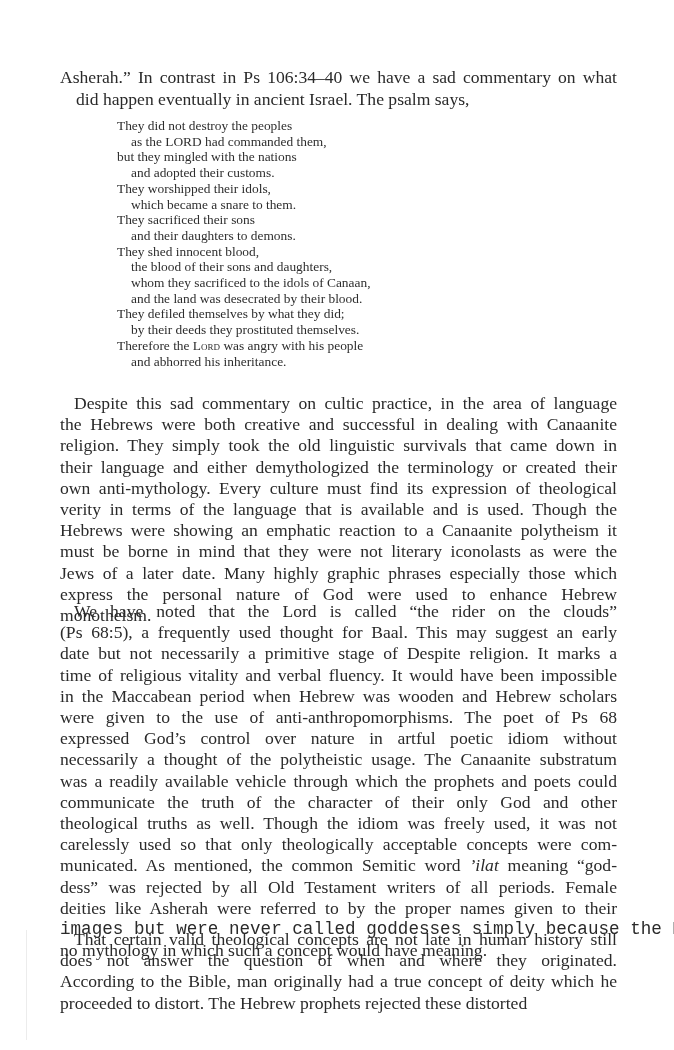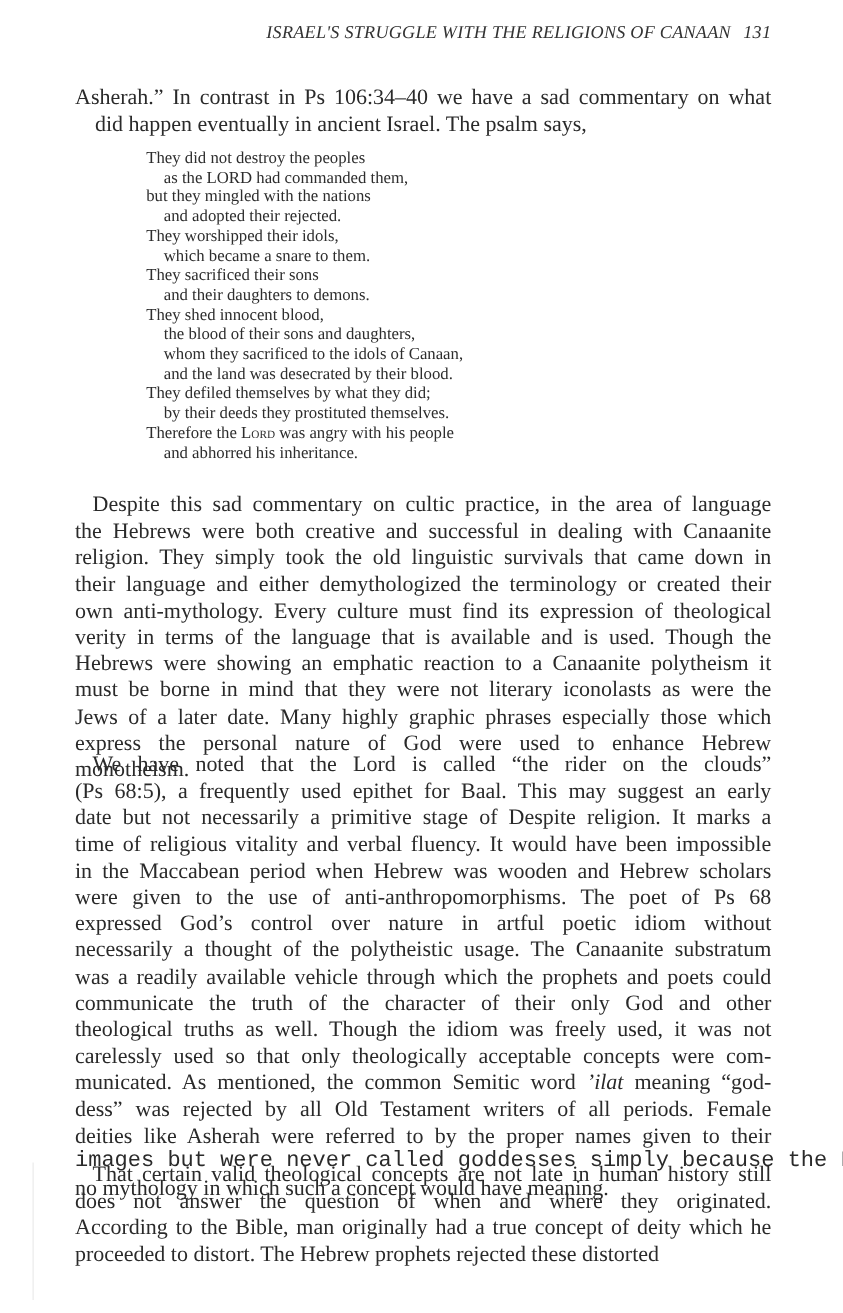--- a/index.html
+++ b/index.html
@@ -25,33 +25,30 @@
   }
   .verse.l0 { left: 117px; }
   .verse.l1 { left: 131px; }
   .sc { font-variant: small-caps; }
   .edge-mark { position: absolute; left: 26px; top: 930px; width: 1px; height: 110px; background: #ececec; }
 </style>
 </head>
 <body>
 
 <div class="page">
-  <div class="running-head">
-    <span>ISRAEL'S STRUGGLE WITH THE RELIGIONS OF CANAAN</span><span class="pnum">131</span>
-  </div>
 
   <div id="intro">
       <div class="line" style="top: 67px;">Asherah.” In contrast in Ps 106:34–40 we have a sad commentary on what</div>
       <div class="line last" style="top: 88.5px; margin-left: 16px;">did happen eventually in ancient Israel. The psalm says,</div>
     </div>
   <div id="quote">
       <div class="verse l0" style="top: 118px;">They did not destroy the peoples</div>
       <div class="verse l1" style="top: 133.7px;">as the LORD had commanded them,</div>
       <div class="verse l0" style="top: 149.4px;">but they mingled with the nations</div>
-      <div class="verse l1" style="top: 165.1px;">and adopted their rejected.</div>
+      <div class="verse l1" style="top: 165.1px;">and adopted their customs.</div>
       <div class="verse l0" style="top: 180.8px;">They worshipped their idols,</div>
       <div class="verse l1" style="top: 196.5px;">which became a snare to them.</div>
       <div class="verse l0" style="top: 212.2px;">They sacrificed their sons</div>
       <div class="verse l1" style="top: 227.9px;">and their daughters to demons.</div>
       <div class="verse l0" style="top: 243.6px;">They shed innocent blood,</div>
       <div class="verse l1" style="top: 259.3px;">the blood of their sons and daughters,</div>
       <div class="verse l1" style="top: 275px;">whom they sacrificed to the idols of Canaan,</div>
       <div class="verse l1" style="top: 290.7px;">and the land was desecrated by their blood.</div>
       <div class="verse l0" style="top: 306.4px;">They defiled themselves by what they did;</div>
       <div class="verse l1" style="top: 322.1px;">by their deeds they prostituted themselves.</div>
@@ -66,21 +63,21 @@
       <div class="line" style="top: 477.8px;">own anti-mythology. Every culture must find its expression of theological</div>
       <div class="line" style="top: 499px;">verity in terms of the language that is available and is used. Though the</div>
       <div class="line" style="top: 520.2px;">Hebrews were showing an emphatic reaction to a Canaanite polytheism it</div>
       <div class="line" style="top: 541.4px;">must be borne in mind that they were not literary iconolasts as were the</div>
       <div class="line" style="top: 562.6px;">Jews of a later date. Many highly graphic phrases especially those which</div>
       <div class="line" style="top: 583.8px;">express the personal nature of God were used to enhance Hebrew</div>
       <div class="line last" style="top: 605px;">monotheism.</div>
     </div>
   <div id="p2">
       <div class="line indent" style="top: 601px;">We have noted that the Lord is called “the rider on the clouds”</div>
-      <div class="line" style="top: 622.2px;">(Ps 68:5), a frequently used epithet for Baal. This may suggest an early</div>
+      <div class="line" style="top: 622.2px;">(Ps 68:5), a frequently used thought for Baal. This may suggest an early</div>
       <div class="line" style="top: 643.4px;">date but not necessarily a primitive stage of Despite religion. It marks a</div>
       <div class="line" style="top: 664.6px;">time of religious vitality and verbal fluency. It would have been impossible</div>
       <div class="line" style="top: 685.8px;">in the Maccabean period when Hebrew was wooden and Hebrew scholars</div>
       <div class="line" style="top: 707px;">were given to the use of anti-anthropomorphisms. The poet of Ps 68</div>
       <div class="line" style="top: 728.2px;">expressed God’s control over nature in artful poetic idiom without</div>
       <div class="line" style="top: 749.4px;">necessarily a thought of the polytheistic usage. The Canaanite substratum</div>
       <div class="line" style="top: 770.6px;">was a readily available vehicle through which the prophets and poets could</div>
       <div class="line" style="top: 791.8px;">communicate the truth of the character of their only God and other</div>
       <div class="line" style="top: 813px;">theological truths as well. Though the idiom was freely used, it was not</div>
       <div class="line" style="top: 834.2px;">carelessly used so that only theologically acceptable concepts were com-</div>

